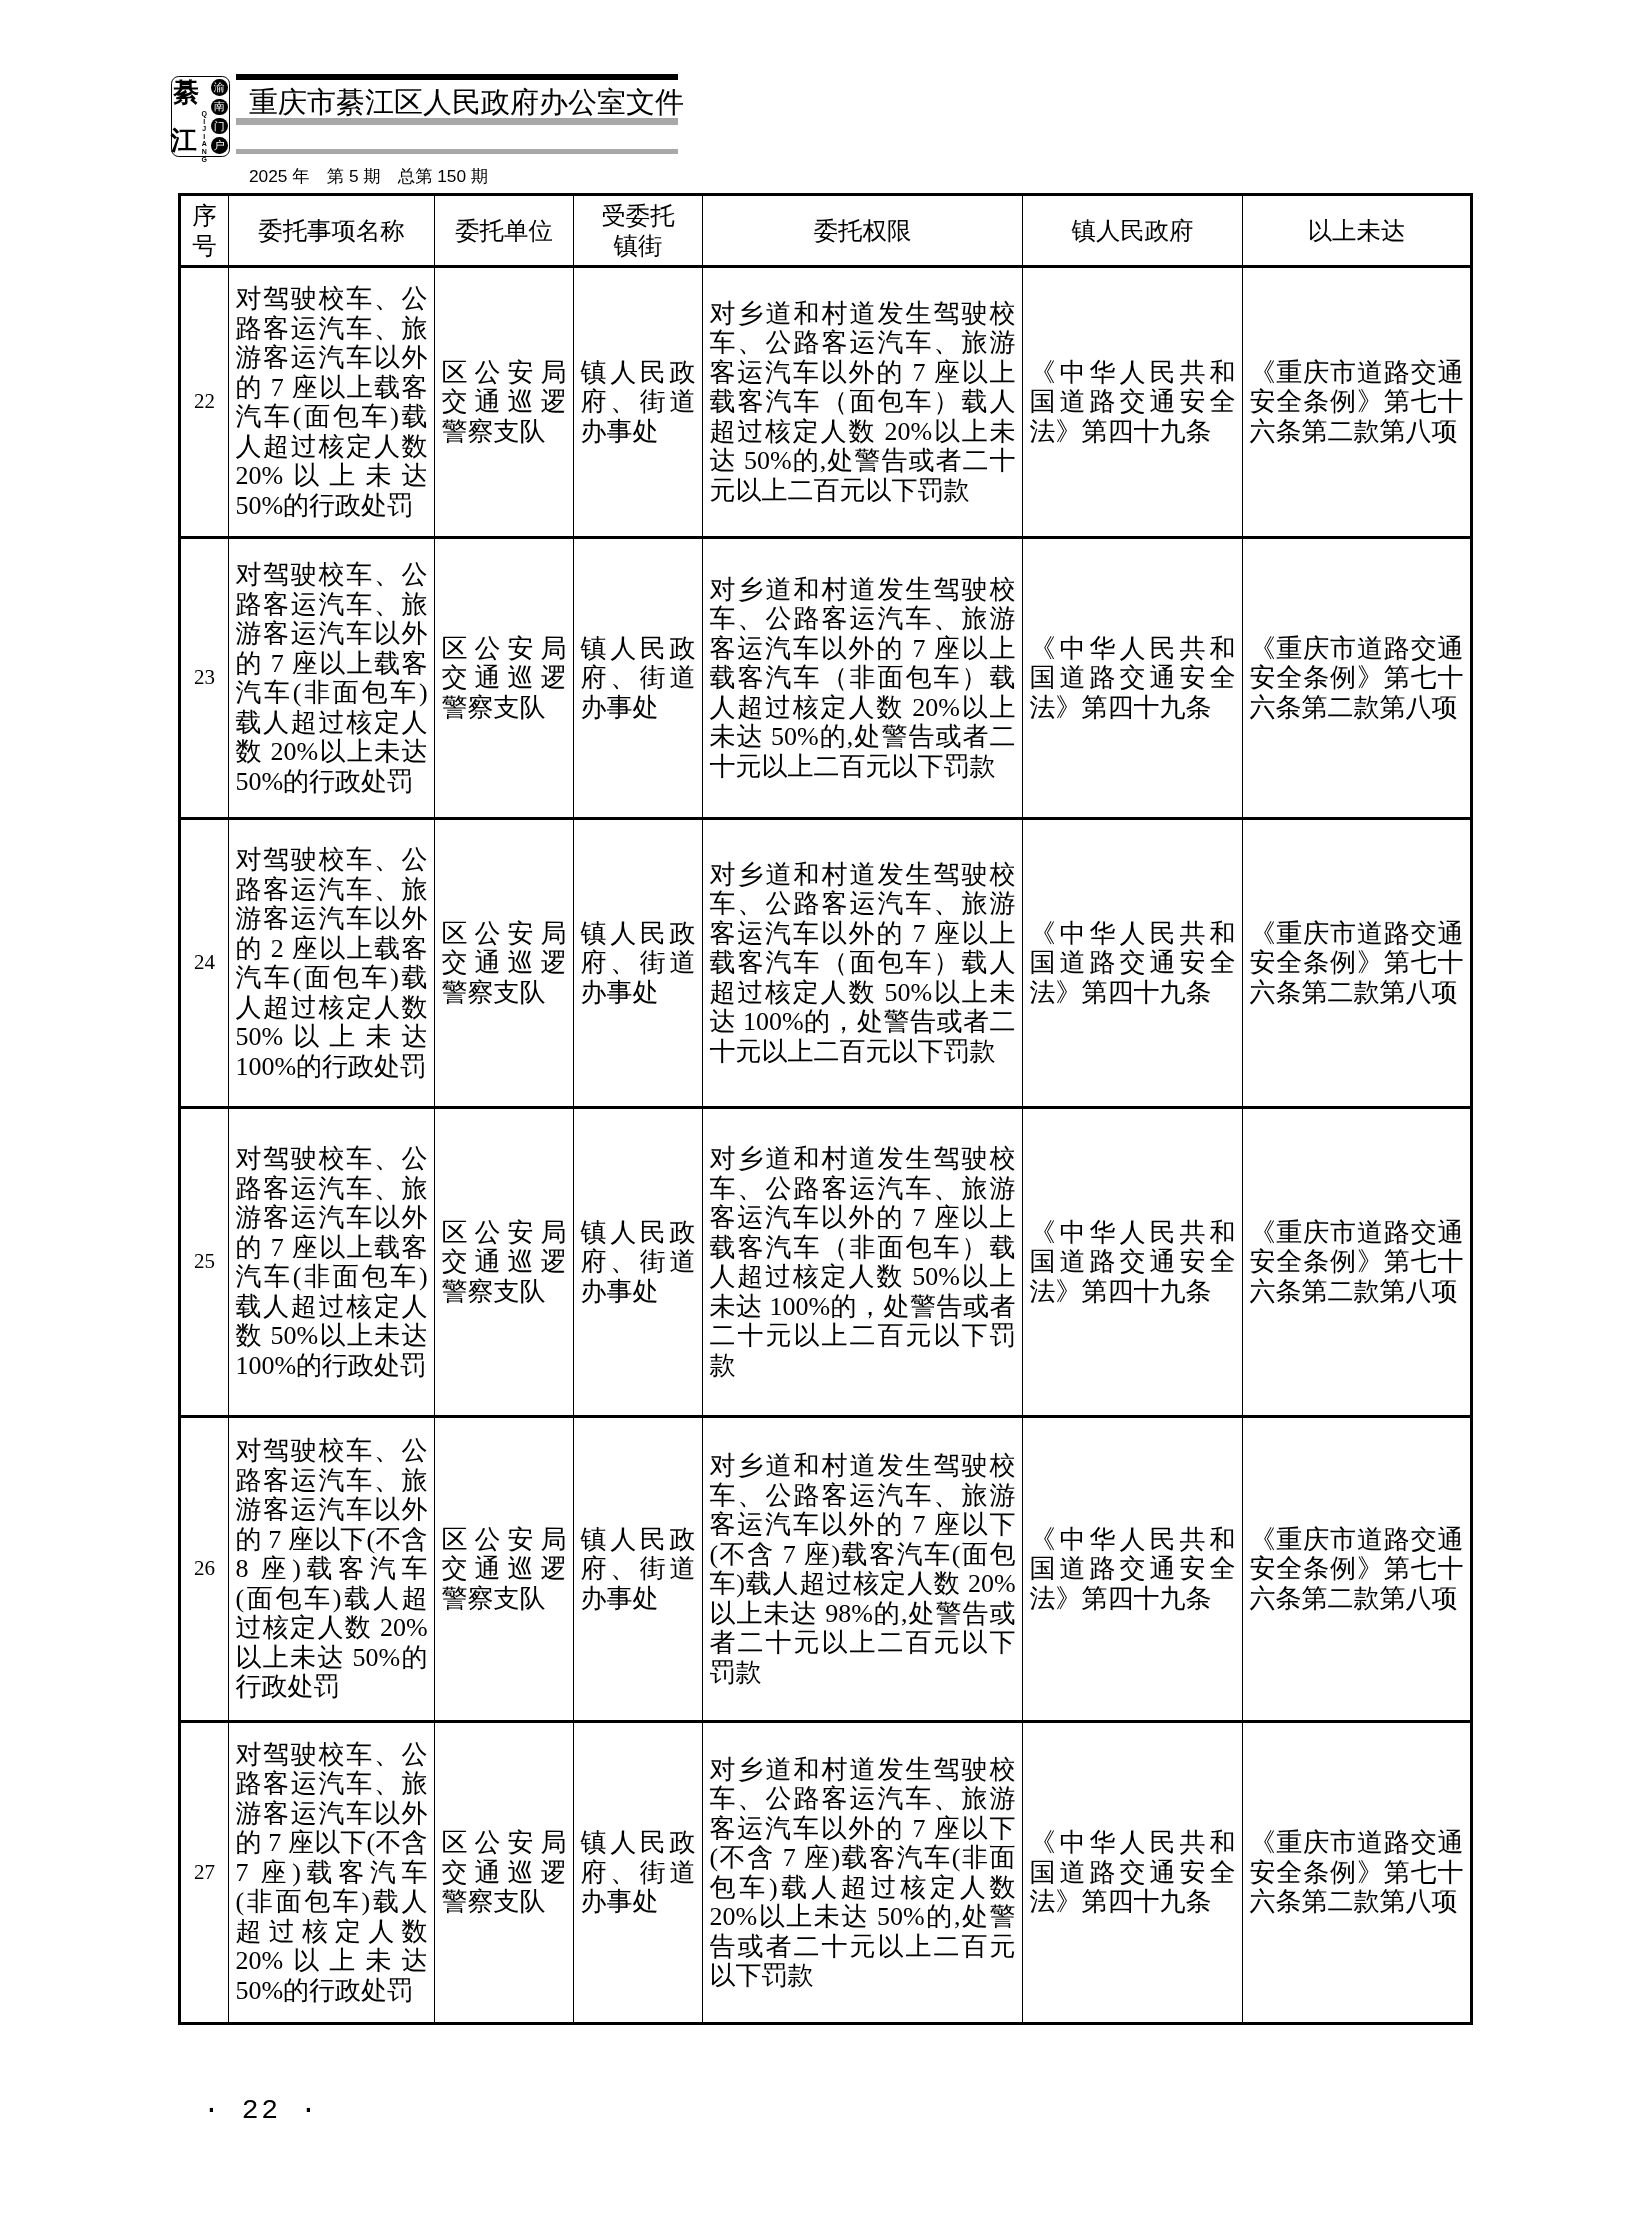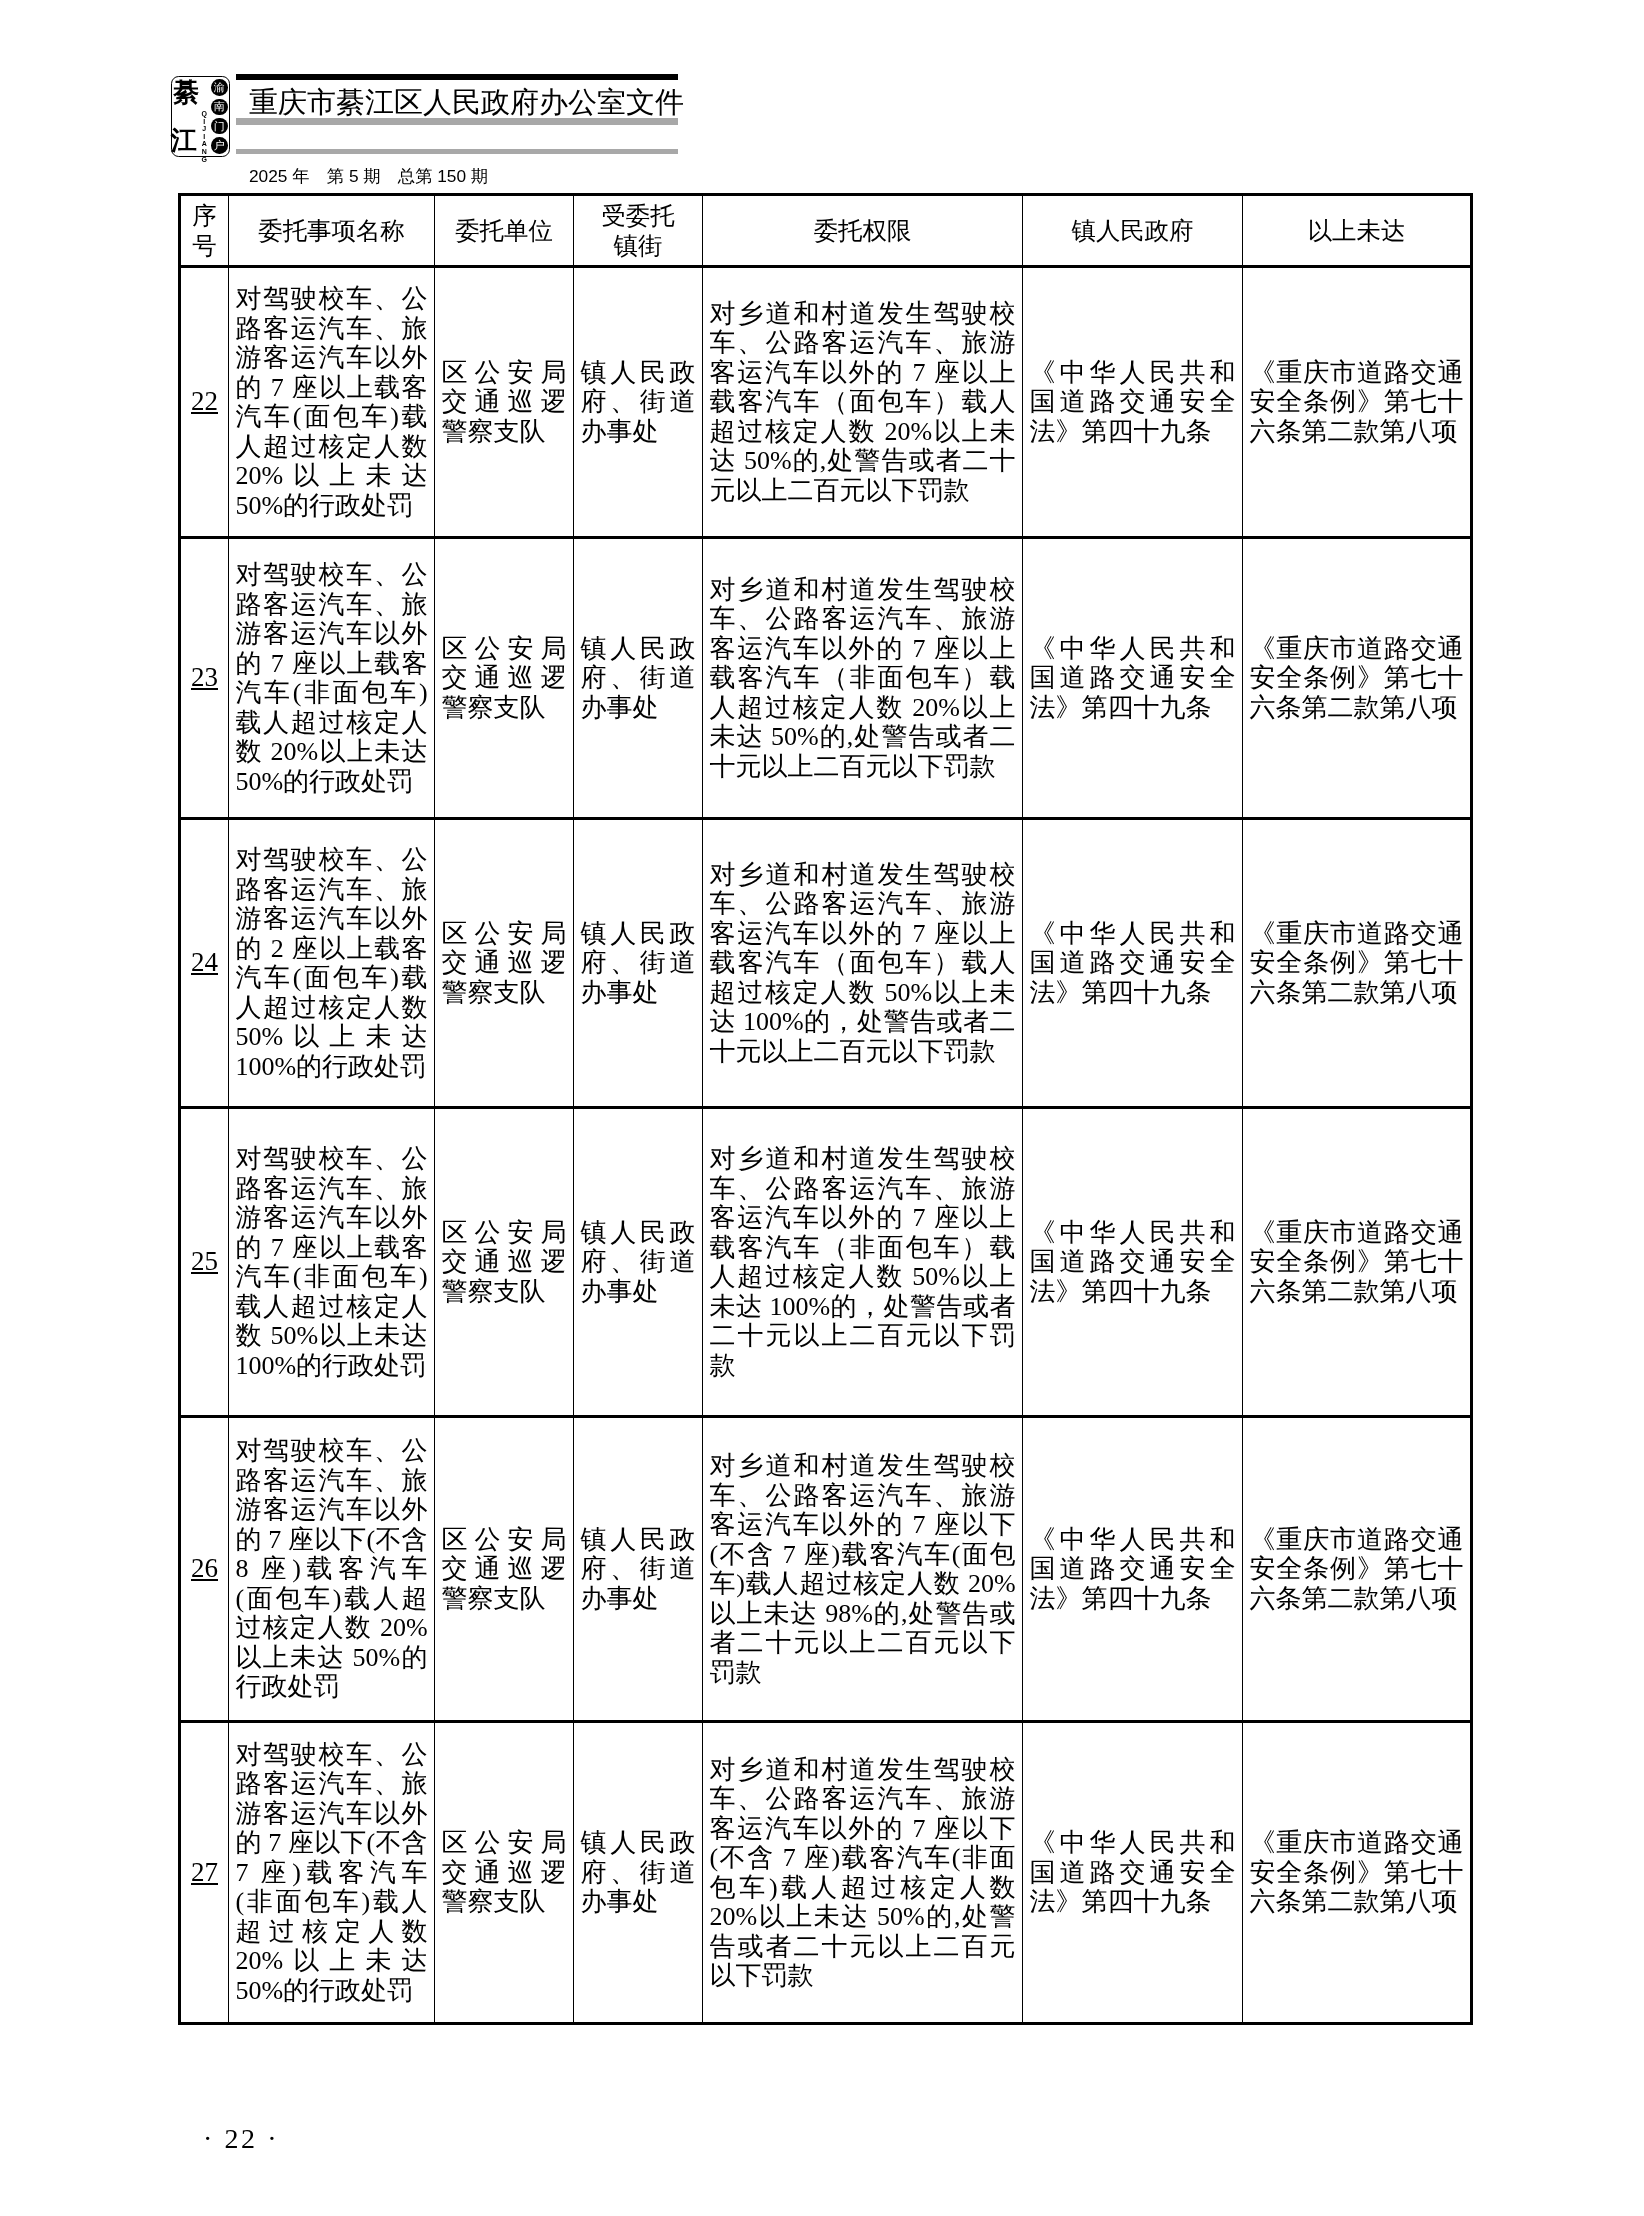--- a/index.html
+++ b/index.html
@@ -63,29 +63,28 @@
     border-bottom:3.9px solid #000;
     font-family:"Liberation Sans","DejaVu Sans",sans-serif;
     font-weight:normal;font-size:24.4px;line-height:29.5px;
     text-align:center;white-space:pre-line;height:72px;padding:0 2.6px;
   }
   tbody td{
     border-top:3.2px solid #000;
     font-size:26px;line-height:29.5px;
     padding:6.4px 6.4px;text-align:justify;text-align-last:left;
   }
-  tbody td.no{text-align:right;text-align-last:center;padding:0;font-size:27px;text-decoration:underline;}
+  tbody td.no{text-align:right;text-align-last:center;padding:0;font-size:21px;}
   tr.r22{height:271px}tr.r23{height:281px}tr.r24{height:289px}
   tr.r25{height:309px}tr.r26{height:305px}tr.r27{height:302px}
   
   .page-no{
     position:absolute;left:203px;top:2095px;
     font-size:28px;letter-spacing:2.6px;
-    font-family:Liberation Serif, serif;
-    margin-top:28px;
+    font-family:Liberation Mono, monospace;
   }
 </style>
 </head>
 <body>
 
 <div class="logo-box">
   <div class="logo-left">
     <span class="logo-char">綦</span>
     <span class="logo-char j">江</span>
   </div>

